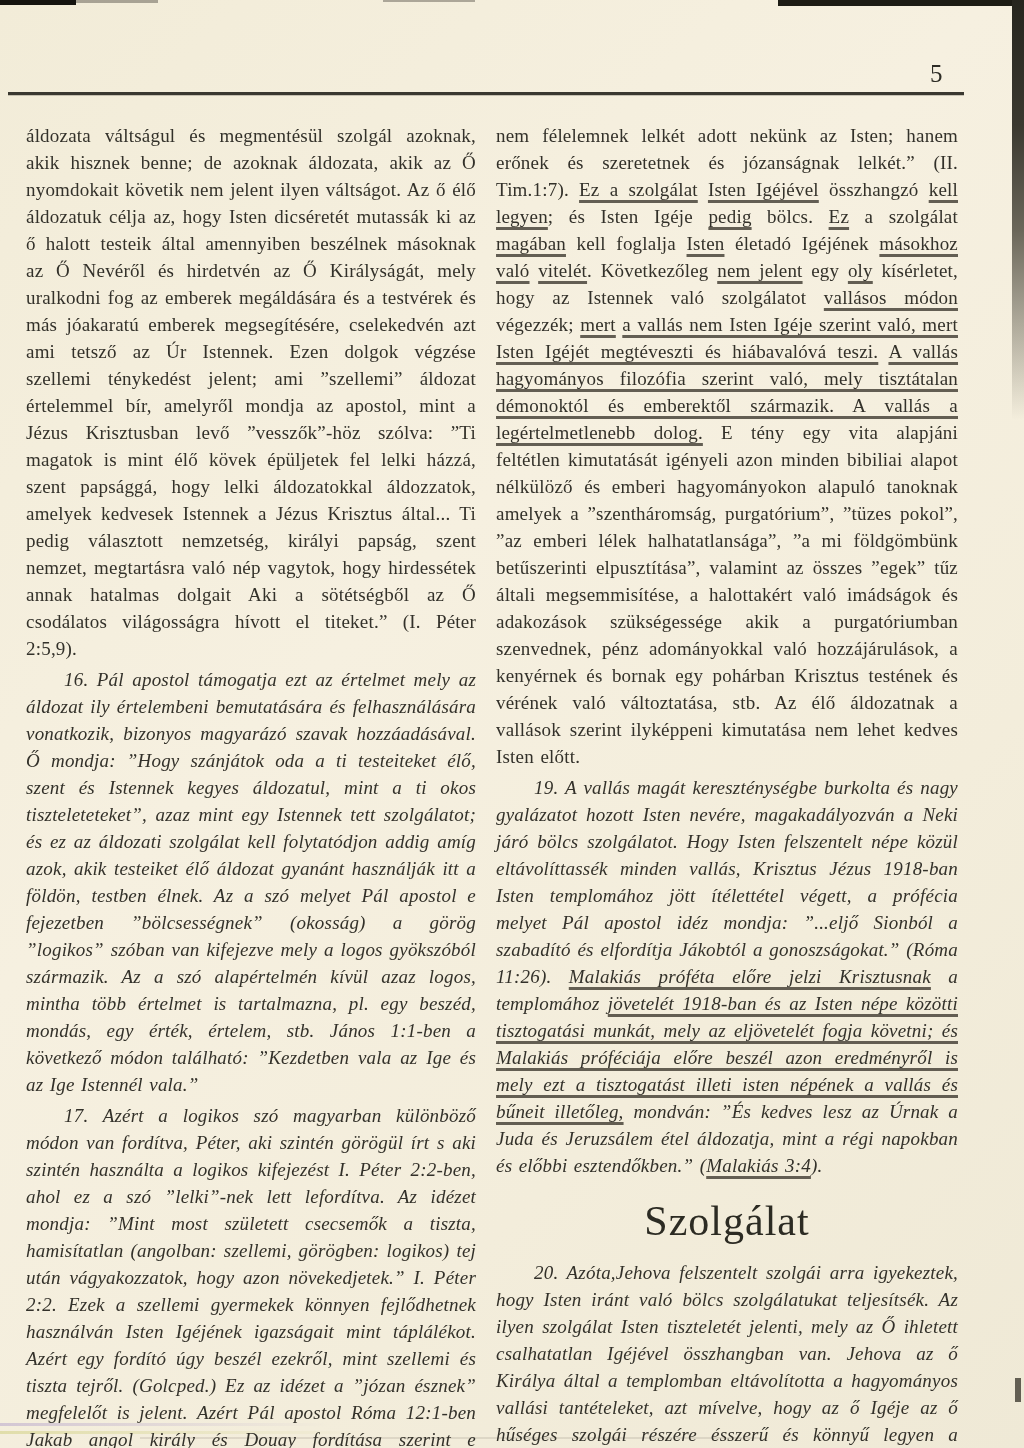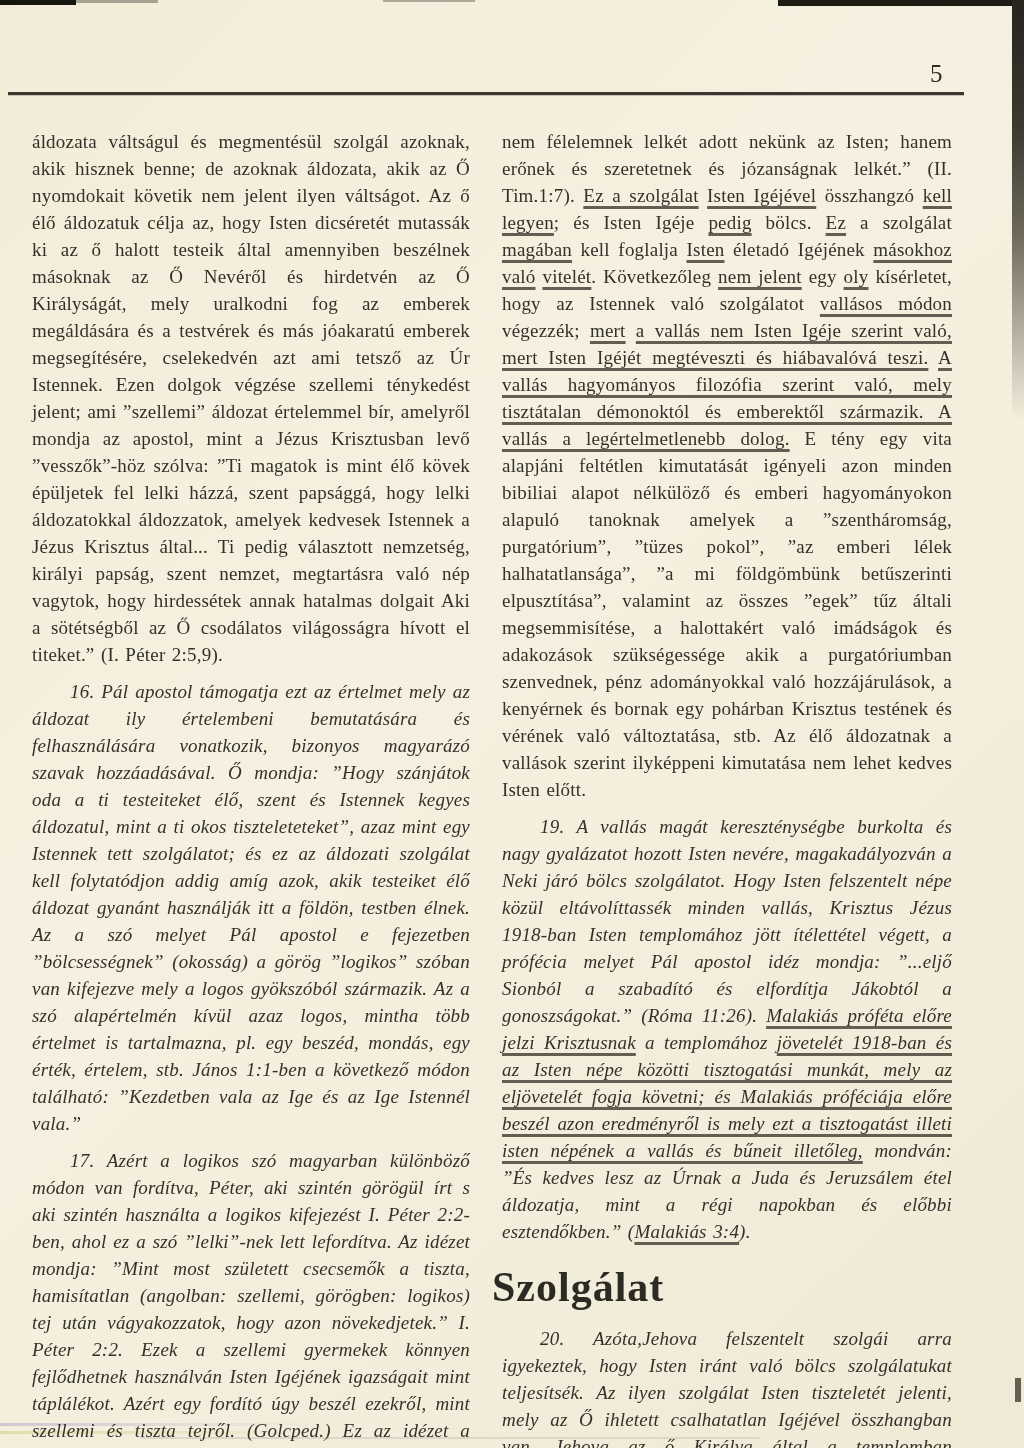--- a/index.html
+++ b/index.html
@@ -23,27 +23,27 @@
   .streak2{left:0;top:1431px;width:370px;height:3px;background:linear-gradient(to right,rgba(205,205,120,.5),rgba(205,205,120,0));}
   .streak3{left:140px;top:1437px;width:620px;height:2px;background:rgba(160,152,138,.25);}
   
   .page-number{position:absolute;left:930px;top:60px;font-size:25px;color:#2e2d26;}
   .top-rule{position:absolute;left:8px;top:92px;width:956px;height:3px;background:#3a3830;
     box-shadow:0 1px 0 rgba(58,56,48,.25);}
   
   .col{position:absolute;top:118px;}
   .col-left{left:22px;width:458px;}
   .col-right{left:492px;width:470px;}
-  p.para{margin:10px;text-align:justify;font-size:19px;line-height:27px;
+  p.para{margin:4px;text-align:justify;font-size:19px;line-height:27px;
     letter-spacing:.2px;word-spacing:1.5px;color:#33312a;}
   p.para.indent{text-indent:38px;font-style:italic;}
   span.u{text-decoration:underline;text-decoration-thickness:2.5px;
     text-underline-offset:4px;text-decoration-color:rgba(62,58,48,.8);
     text-decoration-skip-ink:none;}
-  .heading{font-size:42px;font-weight:700;text-align:left;color:#2c2b23;
+  .heading{font-size:42px;font-weight:400;text-align:center;color:#2c2b23;
     letter-spacing:1px;margin:18px 0 14px;line-height:48px;}
 </style>
 </head>
 <body>
 
 <div class="page">
 
   <div class="bar bar-tl"></div>
   <div class="bar bar-tl2"></div>
   <div class="bar bar-tm"></div>

